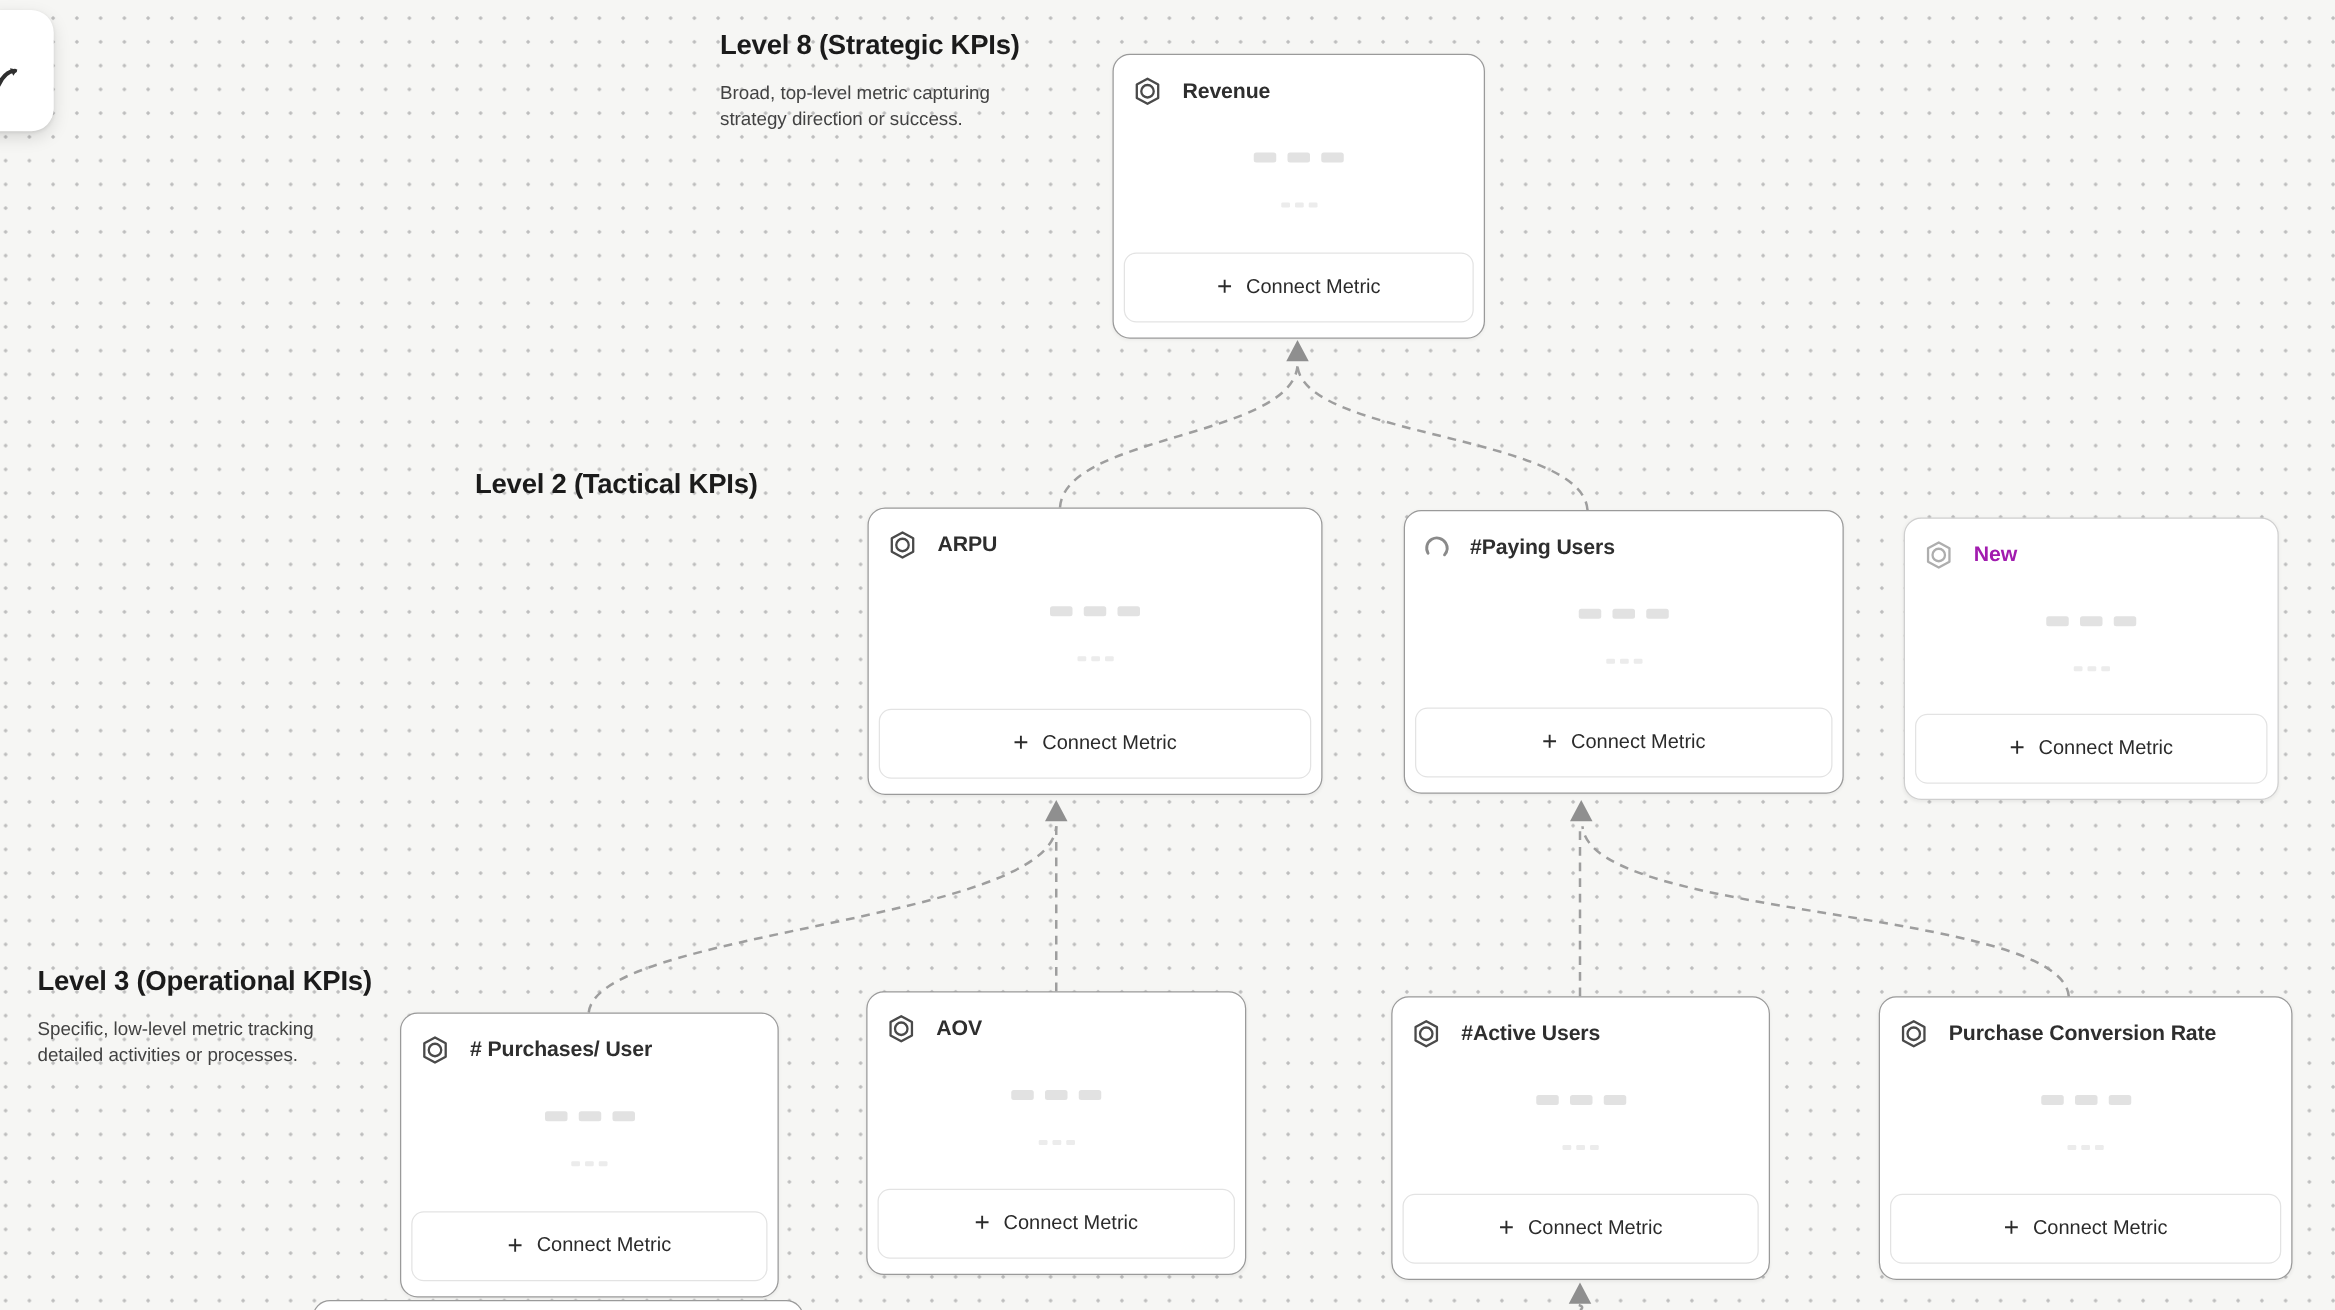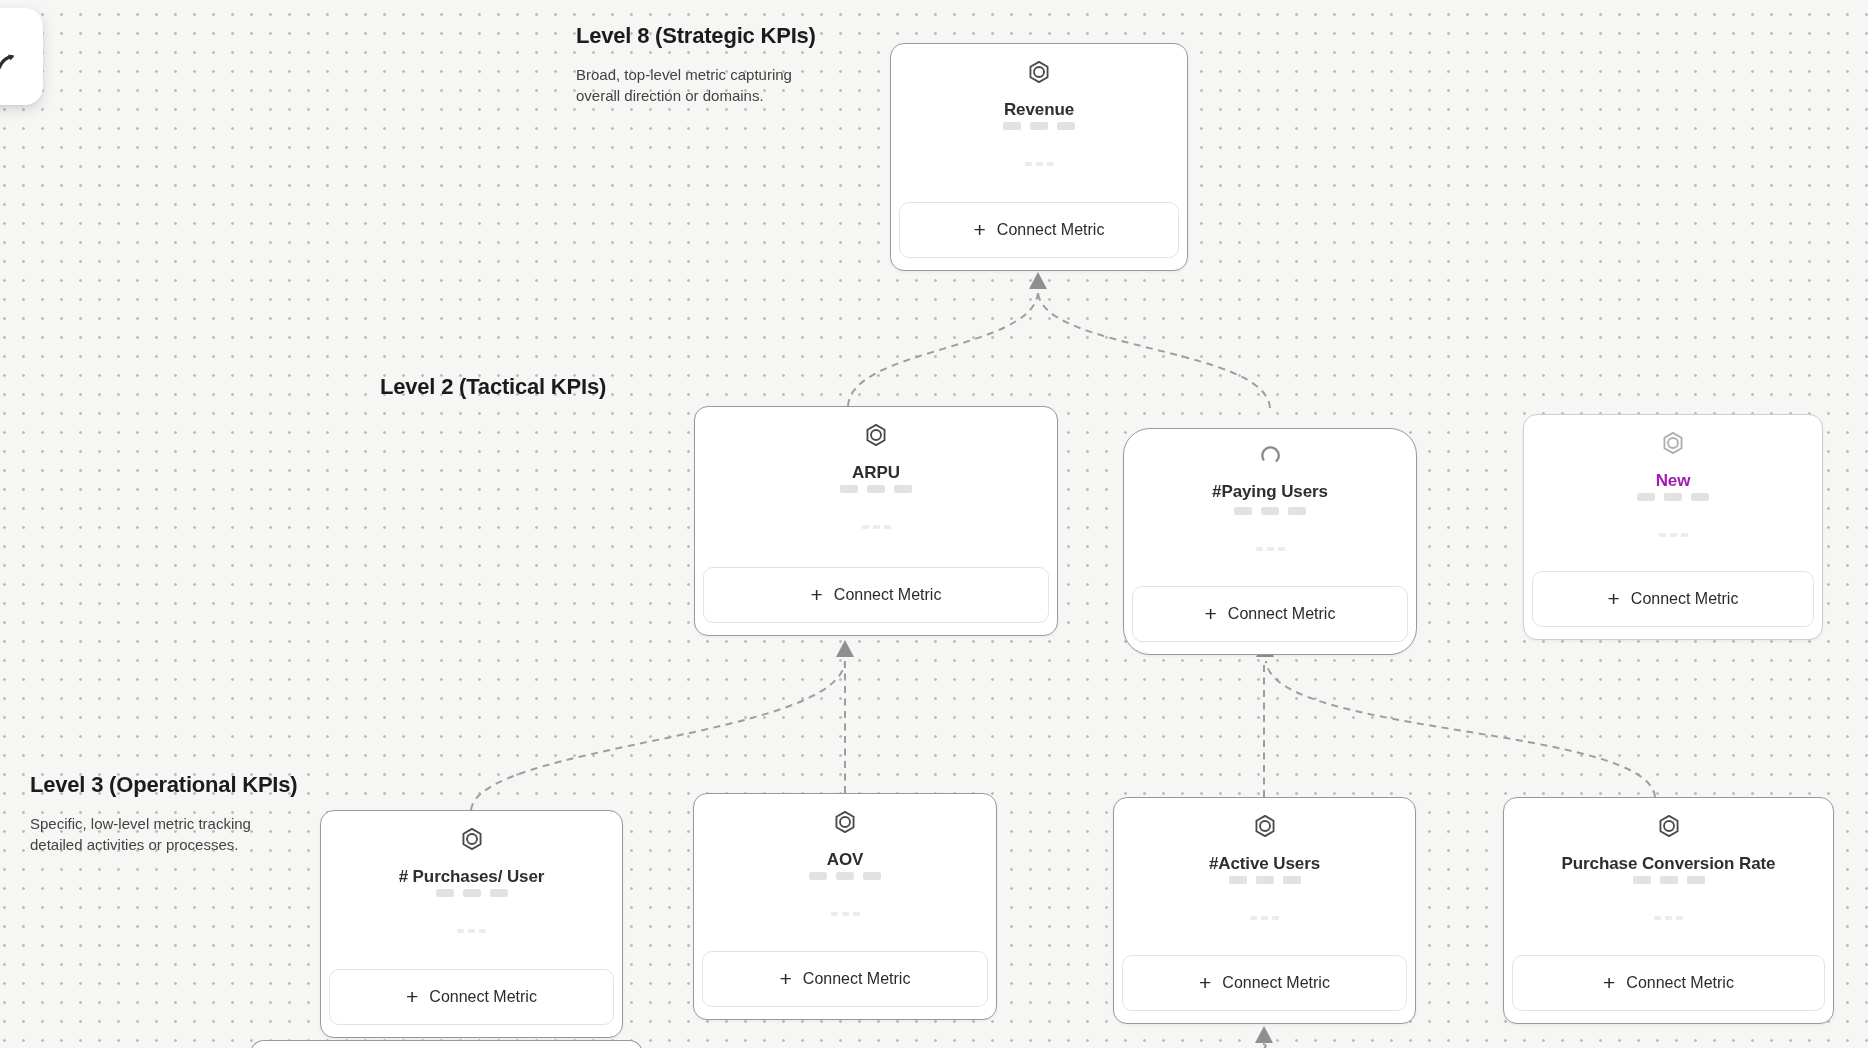--- a/index.html
+++ b/index.html
@@ -25,21 +25,21 @@
 
   .card {
     position: absolute;
     background: #ffffff;
     border: 1.5px solid #9a9a9a;
     border-radius: 14px;
     box-shadow: 0 1px 3px rgba(0,0,0,0.06);
   }
   .card-header {
     position: absolute; left: 14px; right: 14px; top: 15px;
-    display: flex; align-items: center; gap: 15px; height: 28px; flex-direction: column;
+    display: flex; align-items: center; gap: 15px; height: 28px;
   }
   .icon { display: inline-flex; color: #4a4a4a; flex: 0 0 auto; }
   .card-title { font-size: 17px; font-weight: 700; color: #2e2e2e; letter-spacing: -0.1px; white-space: nowrap; }
   .card.muted { border-color: #cfcfcf; }
   .card.muted .card-title { color: #a21caf; }
   .card.muted .icon { color: #aeaeae; }
 
   .skeleton { position: absolute; left: 0; right: 0; top: 0; }
   .sk-row1, .sk-row2 { display: flex; justify-content: center; }
   .sk-row1 { margin-top: 78px; gap: 9px; }
@@ -84,21 +84,21 @@
       <path d="M 1655 797 C 1649 726 1272 736 1266 661" class="conn"></path>
       <path d="M 1263 1044 C 1267 1045 1266 1047 1264 1048" class="conn"></path>
       <polygon points="1038,272 1029,289 1047,289" class="arrow"></polygon>
       <polygon points="845,640 836,657 854,657" class="arrow"></polygon>
       <polygon points="1265,640 1256,657 1274,657" class="arrow"></polygon>
       <polygon points="1264,1026 1255,1043 1273,1043" class="arrow"></polygon>
     </svg>
 
   <div class="section" style="left: 576px; top: 23px;">
     <div class="sec-title">Level 8 (Strategic KPIs)</div>
-    <div class="sec-desc" style="max-width: 246px;">Broad, top-level metric capturing overall direction or domains.</div>
+    <div class="sec-desc" style="max-width: 246px;">Broad, top-level metric capturing strategy direction or success.</div>
   </div>
   <div class="section" style="left: 380px; top: 374px; text-align: center;">
     <div class="sec-title">Level 2 (Tactical KPIs)</div>
   </div>
   <div class="section" style="left: 30px; top: 772px;">
     <div class="sec-title">Level 3 (Operational KPIs)</div>
     <div class="sec-desc" style="max-width: 262px;">Specific, low-level metric tracking detailed activities or processes.</div>
   </div>
 
   <div id="cards">
@@ -149,21 +149,21 @@
             <i></i>
             <i></i>
             <i></i>
           </div>
     </div>
     <button class="connect-btn">
       <span class="plus">+</span>
       <span class="btn-label">Connect Metric</span>
     </button>
   </div>
-      <div class="card" style="left: 1123px; top: 428px; width: 294px; height: 227px; border-radius: 27px;">
+      <div class="card" style="left: 1123px; top: 408px; width: 352px; height: 227px;">
     <div class="card-header">
       <span class="icon">
             <svg width="23" height="23" viewBox="0 0 24 24">
               <circle cx="12" cy="12" r="8.5" fill="none" stroke="#8a8a8a" stroke-width="2.4" stroke-linecap="round" stroke-dasharray="37 16.4" transform="rotate(-210 12 12)"></circle>
             </svg>
           </span>
       <span class="card-title">#Paying Users</span>
     </div>
     <div class="skeleton">
       <div class="sk-row1">

